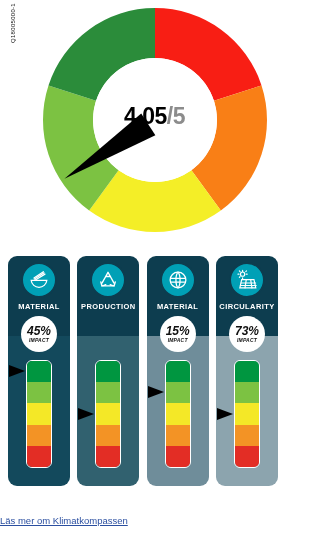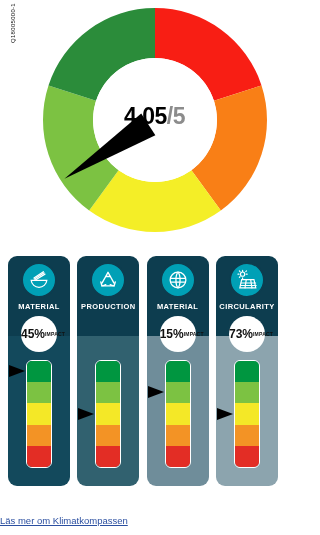--- a/index.html
+++ b/index.html
@@ -120,24 +120,25 @@
   .impact-badge {
     position: absolute;
     left: 50%;
     top: 60px;
     transform: translateX(-50%);
     width: 36px;
     height: 36px;
     border-radius: 50%;
     background: #ffffff;
     display: flex;
-    flex-direction: row;
+    flex-direction: column;
     align-items: center;
-    justify-content: space-between;
+    justify-content: center;
     z-index: 3;
+    font-style: italic;
   }
   .impact-pct {
     font-size: 12px;
     font-weight: bold;
     color: #111;
     line-height: 1;
   }
   .impact-label {
     font-size: 5px;
     font-weight: bold;

